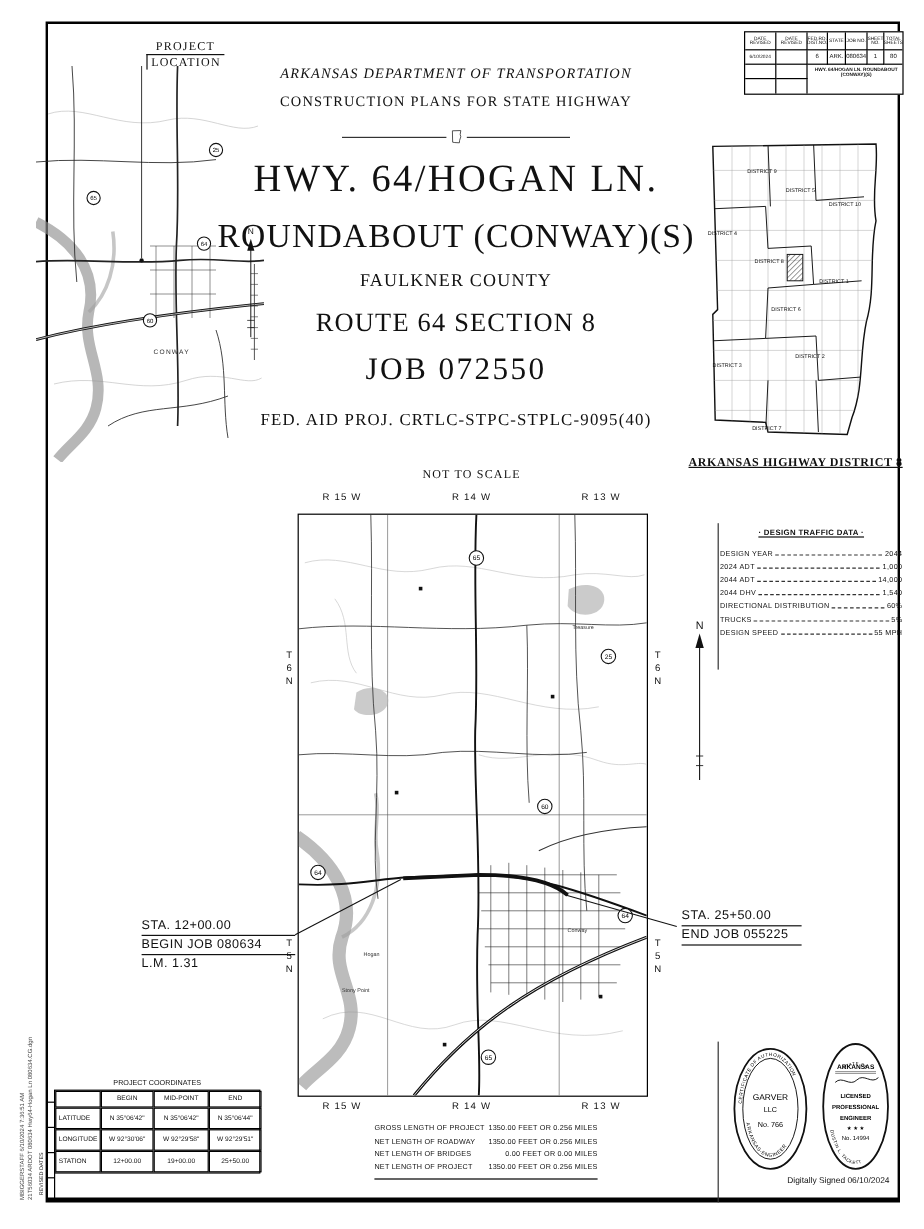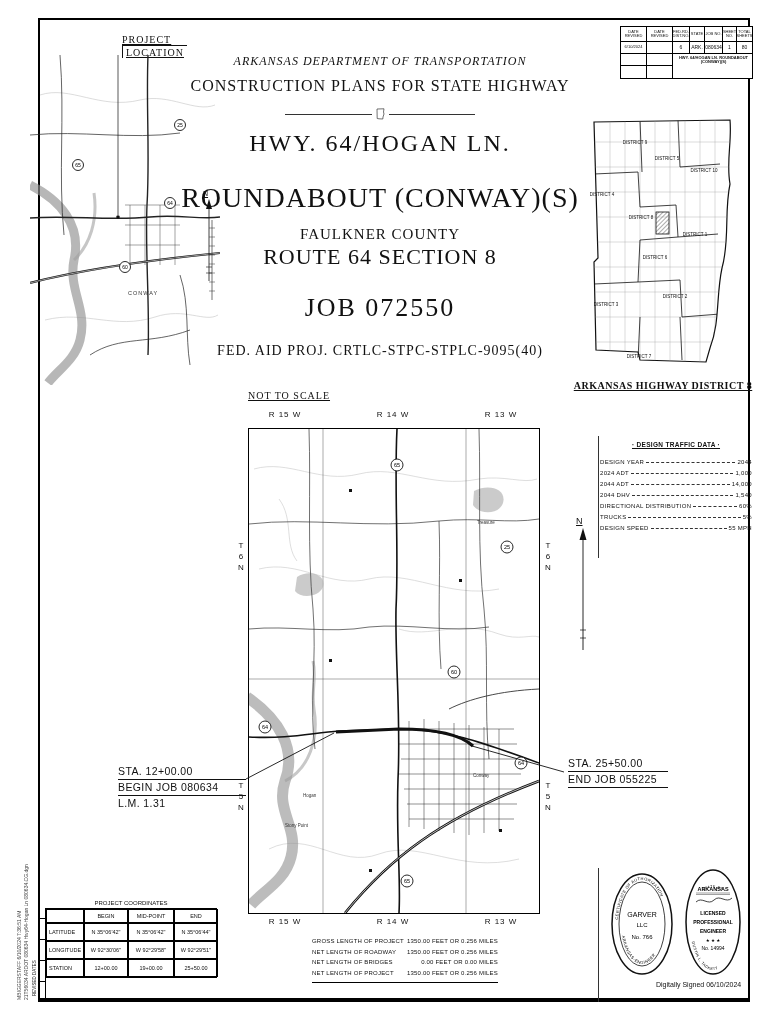--- a/index.html
+++ b/index.html
@@ -2,21 +2,21 @@
 <html><head>
 <meta charset="utf-8">
 <style>
   html,body{margin:0;padding:0;background:#ffffff;}
   .sheet{position:relative;width:770px;height:1024px;background:#fff;overflow:hidden;
          font-family:"Liberation Sans",sans-serif;color:#111;}
   .frame{position:absolute;left:38px;top:18px;width:712px;height:984px;
          border:2px solid #000;border-bottom-width:4px;box-sizing:border-box;}
   .abs{position:absolute;}
   .ser{font-family:"Liberation Serif",serif;}
-  .ctr{text-align:left;text-decoration:underline;}
+  .ctr{text-align:center;}
   
   .tb{position:absolute;left:180px;width:400px;text-align:center;letter-spacing:1px;}
   
   .revtbl{position:absolute;left:620px;top:26px;width:133px;display:flex;
           border:1px solid #000;background:#fff;font-size:4px;box-sizing:border-box;}
   .revtbl .cell{border-right:1px solid #000;border-bottom:1px solid #000;box-sizing:border-box;
                 display:flex;align-items:center;justify-content:center;text-align:center;line-height:1.1;}
   .revL{width:52px;display:flex;}
   .revL .col{width:26px;display:flex;flex-direction:column;}
   .revR{flex:1;display:flex;flex-direction:column;}
@@ -140,32 +140,32 @@
   <div class="abs" style="left:203px;top:190px;">
     <div class="ctr" style="font-size:7px;width:12px;">N</div>
     <svg width="12" height="90" viewBox="0 0 12 90">
       <path d="M6,10 V84" stroke="#111" stroke-width="0.8"></path>
       <path d="M6,2 L3,12 L9,12 Z" fill="#111"></path>
       <path d="M3,70 H9 M3,76 H9" stroke="#111" stroke-width="0.6"></path>
     </svg>
   </div>
 
   <div class="tb ser" style="top:54px;font-size:12px;font-style:italic;">ARKANSAS DEPARTMENT OF TRANSPORTATION</div>
-  <div class="tb ser" style="top:77px;font-size:16px;">CONSTRUCTION PLANS FOR STATE HIGHWAY</div>
+  <div class="tb ser" style="top:77px;font-size:12px;">CONSTRUCTION PLANS FOR STATE HIGHWAY</div>
   <div class="abs" style="left:285px;top:108px;width:190px;display:flex;align-items:center;">
     <div style="flex:1;border-top:1px solid #333;"></div>
     <svg width="9" height="12" viewBox="0 0 9 12" style="margin:0 4px;">
       <path d="M1,1 L8,0.8 L7.5,4 L8,6 L7,9 L6.8,11 L3,10.8 L1.2,10.5 Z" fill="none" stroke="#333" stroke-width="0.7"></path>
     </svg>
     <div style="flex:1;border-top:1px solid #333;"></div>
   </div>
-  <div class="tb ser" style="top:130px;font-size:24px;letter-spacing:2px;">HWY. 64/HOGAN LN.</div>
+  <div class="tb ser" style="top:130px;font-size:32px;letter-spacing:2px;">HWY. 64/HOGAN LN.</div>
   <div class="tb ser" style="top:226px;font-size:15px;">FAULKNER COUNTY</div>
   <div class="tb ser" style="top:182px;font-size:28px;letter-spacing:1px;">ROUNDABOUT (CONWAY)(S)</div>
-  <div class="tb ser" style="top:244px;font-size:22px;">ROUTE 64 SECTION 8</div>
+  <div class="tb ser" style="top:256px;font-size:22px;">ROUTE 64 SECTION 8</div>
   <div class="tb ser" style="top:293px;font-size:26px;letter-spacing:2px;">JOB 072550</div>
   <div class="tb ser" style="top:343px;font-size:14px;">FED. AID PROJ. CRTLC-STPC-STPLC-9095(40)</div>
 
   <div class="abs" style="left:580px;top:112px;width:170px;height:265px;">
     <svg width="170" height="265" viewBox="0 0 170 265">
       <defs>
         <pattern id="hatch2" width="3" height="3" patternTransform="rotate(45)" patternUnits="userSpaceOnUse">
           <path d="M0,0 V3" stroke="#111" stroke-width="0.7"></path>
         </pattern>
         <clipPath id="arclip">

